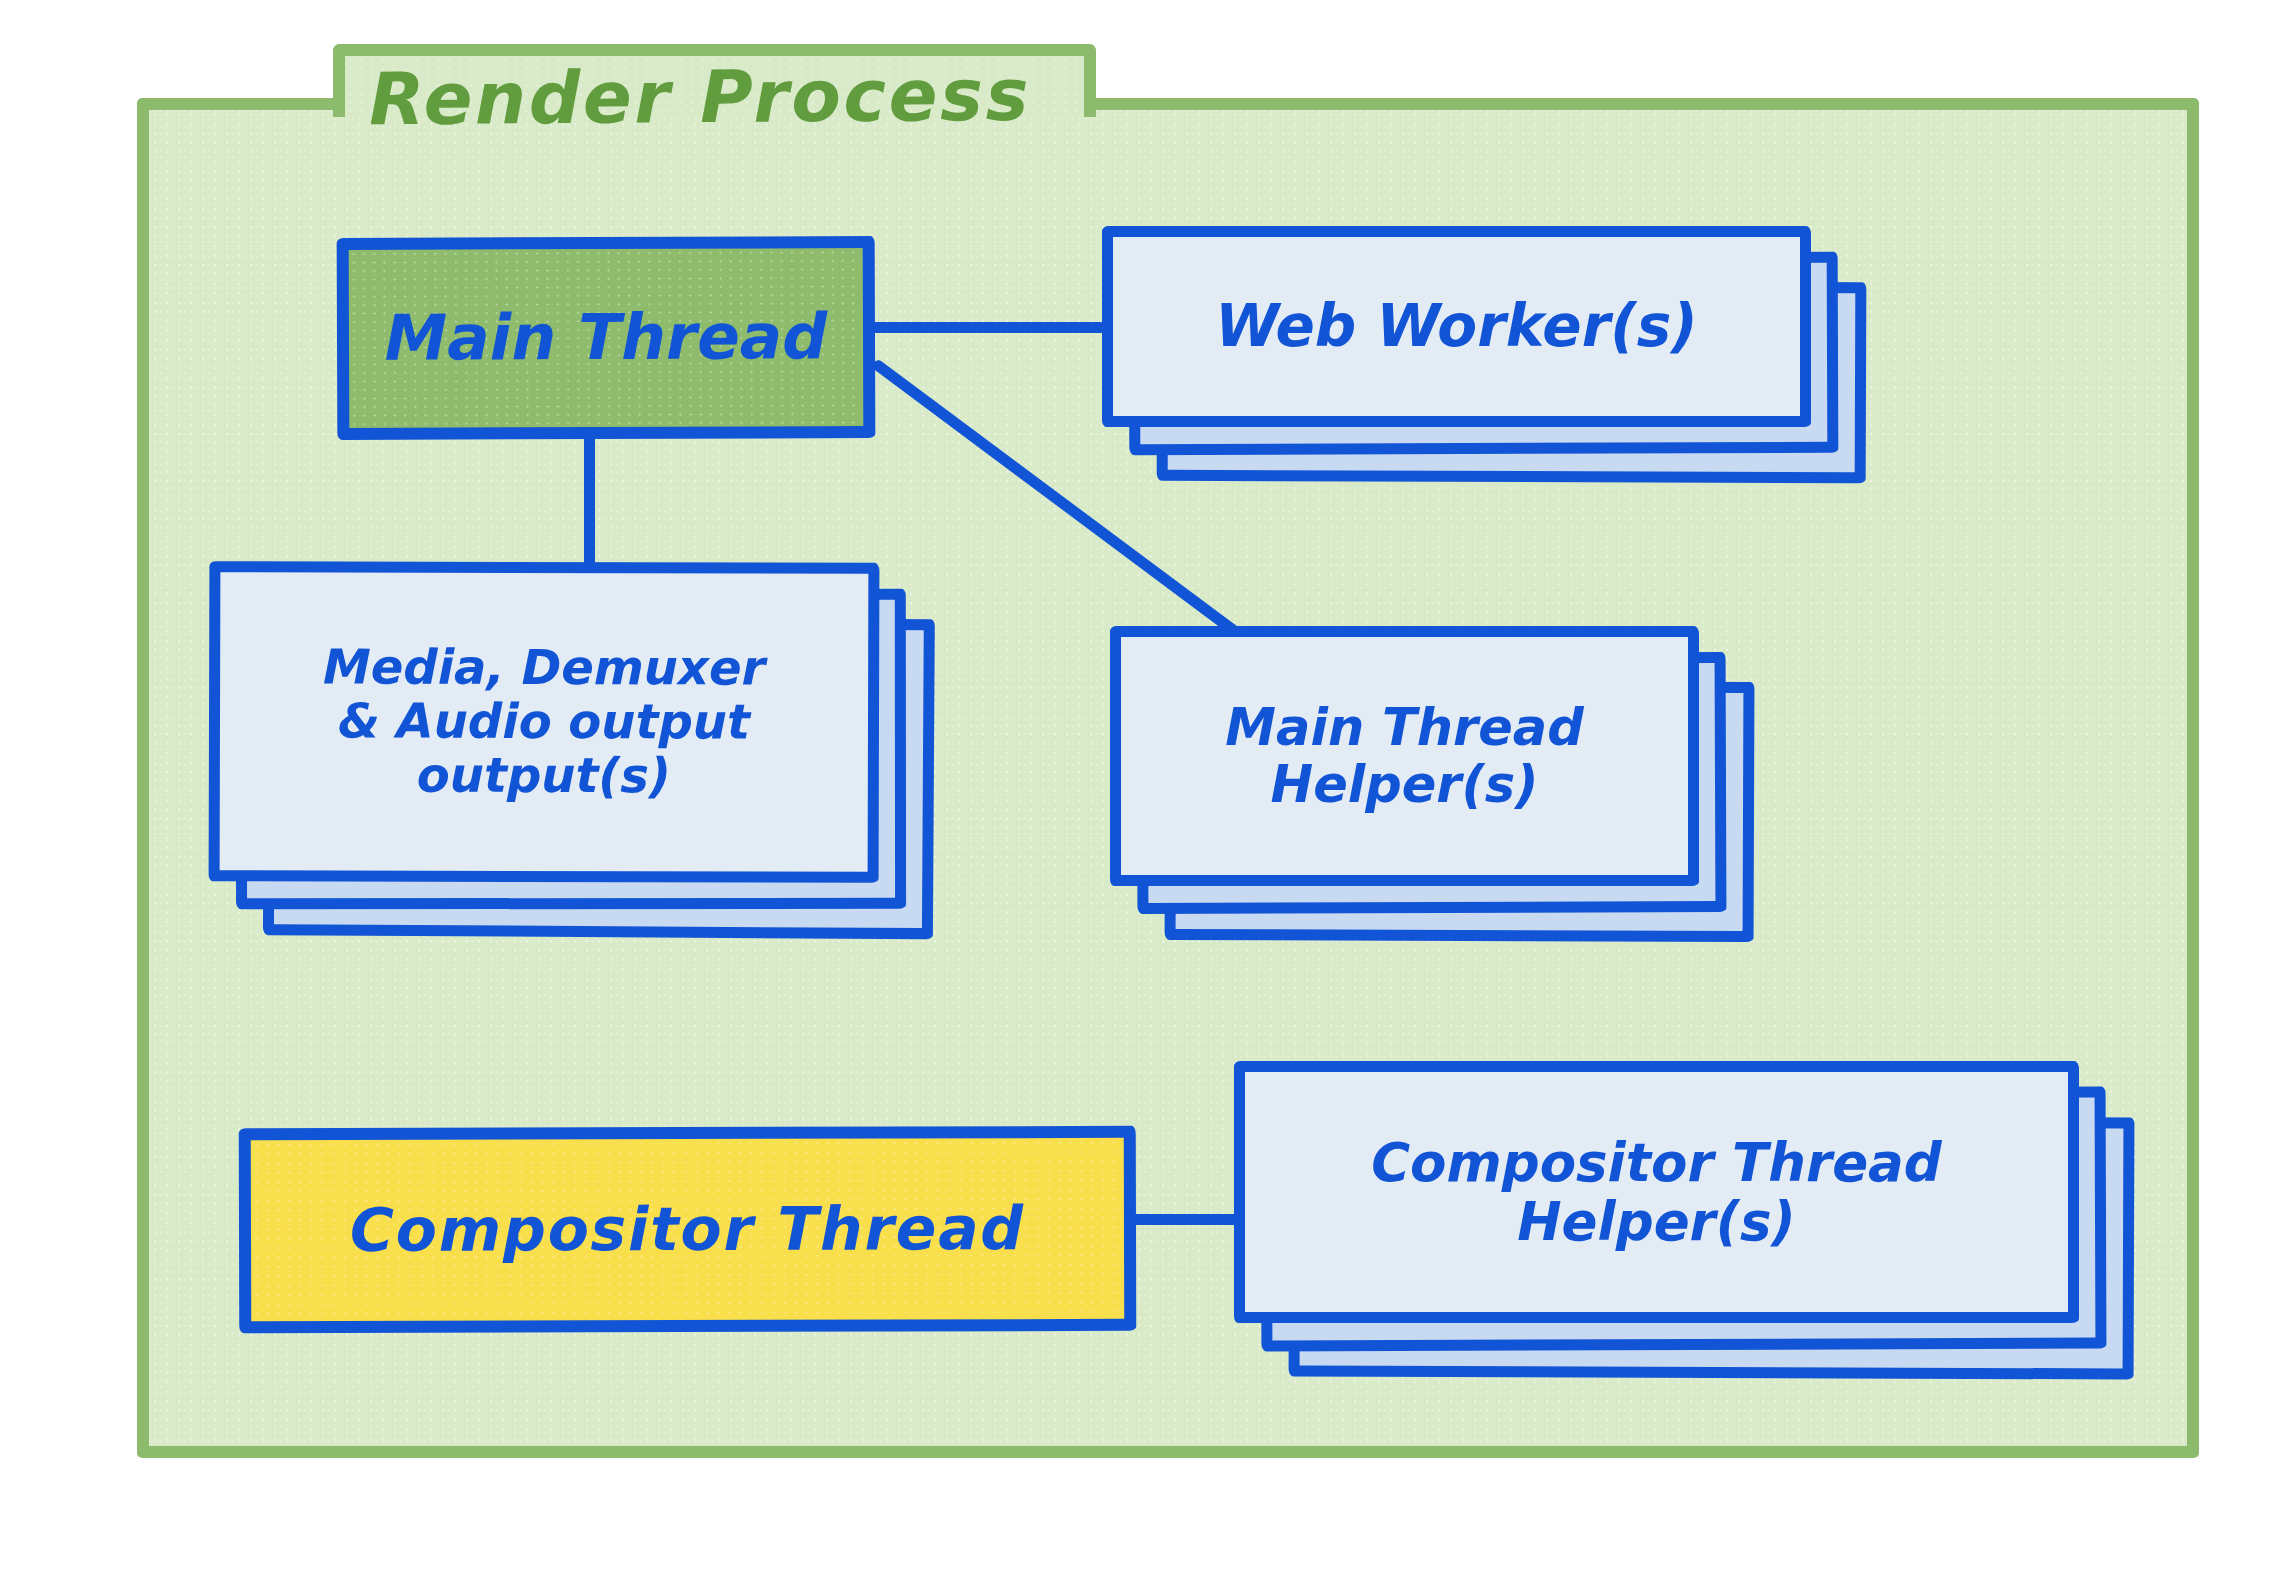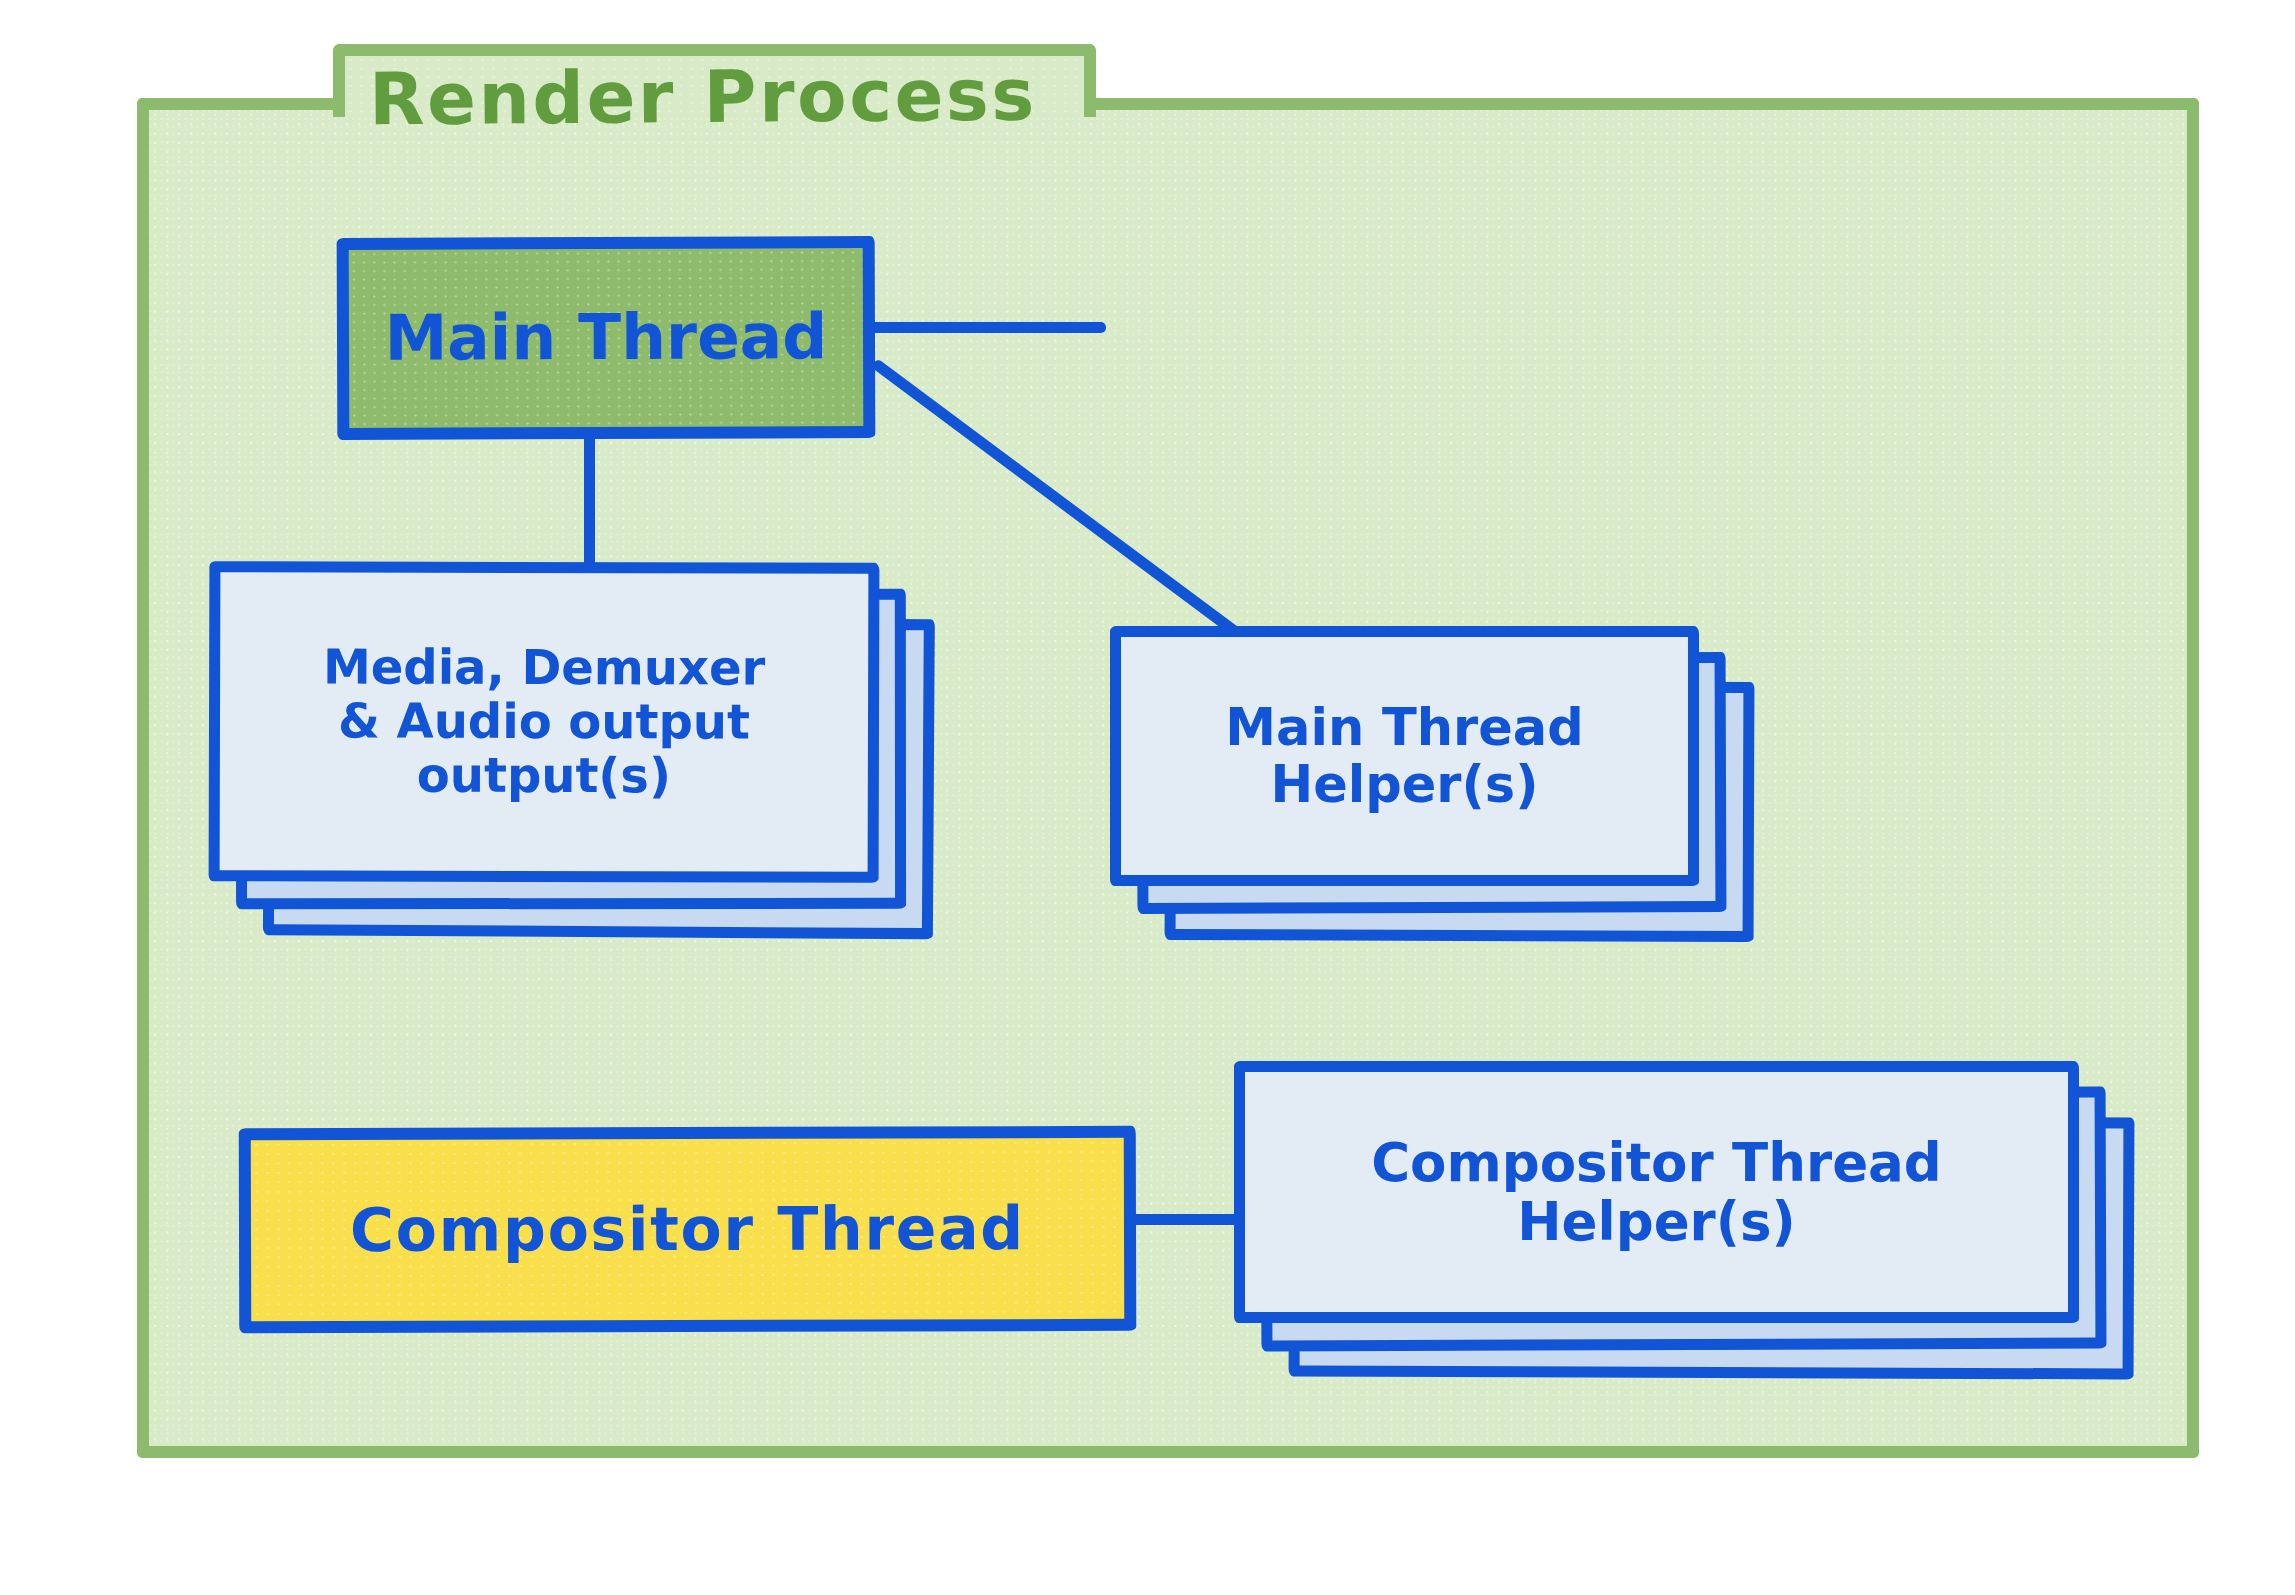--- a/index.html
+++ b/index.html
@@ -1,20 +1,20 @@
 <!DOCTYPE html>
 <html style="font-size:13.7px"><head>
 <meta charset="utf-8">
 <style>
   html,body{margin:0;padding:0;background:#ffffff;}
   body{
     width:2295px;height:1595px;position:relative;overflow:hidden;
     font-family:"DejaVu Sans","Liberation Sans",sans-serif;
   }
-  .canvas{position:absolute;inset:0;}
+  .canvas{position:absolute;inset:0;font-style:italic;}
 
   
   .folder-body{
     position:absolute;left:137px;top:98px;width:2062px;height:1360px;
     background-color:#d8eac7;
     background-image:
       radial-gradient(rgba(255,255,255,0.45) 1px, transparent 1.5px),
       radial-gradient(rgba(255,255,255,0.28) 0.9px, transparent 1.3px);
     background-size:12px 9.4px,6px 7.7px;
     background-position:0 0,3.4px 5.1px;
@@ -118,20 +118,27 @@
   <div class="connector" id="edge-main-media"></div>
   <div class="connector" id="edge-main-helpers"></div>
   <div class="connector" id="edge-compositor-helpers"></div>
 
   <div class="node" id="main-thread">
     <div class="plainbox greenfill">
       <span class="label">Main Thread</span>
     </div>
   </div>
 
+  <div class="node stack" id="web-workers">
+    <div class="layer l3"></div>
+    <div class="layer l2"></div>
+    <div class="front">
+      <span class="label">Web Worker(s)</span>
+    </div>
+  </div>
 
   <div class="node stack" id="media-threads">
     <div class="layer l3"></div>
     <div class="layer l2"></div>
     <div class="front">
       <span class="label">
         <span>Media, Demuxer</span><br>
         <span>&amp; Audio output</span><br>
         <span>output(s)</span>
       </span>

